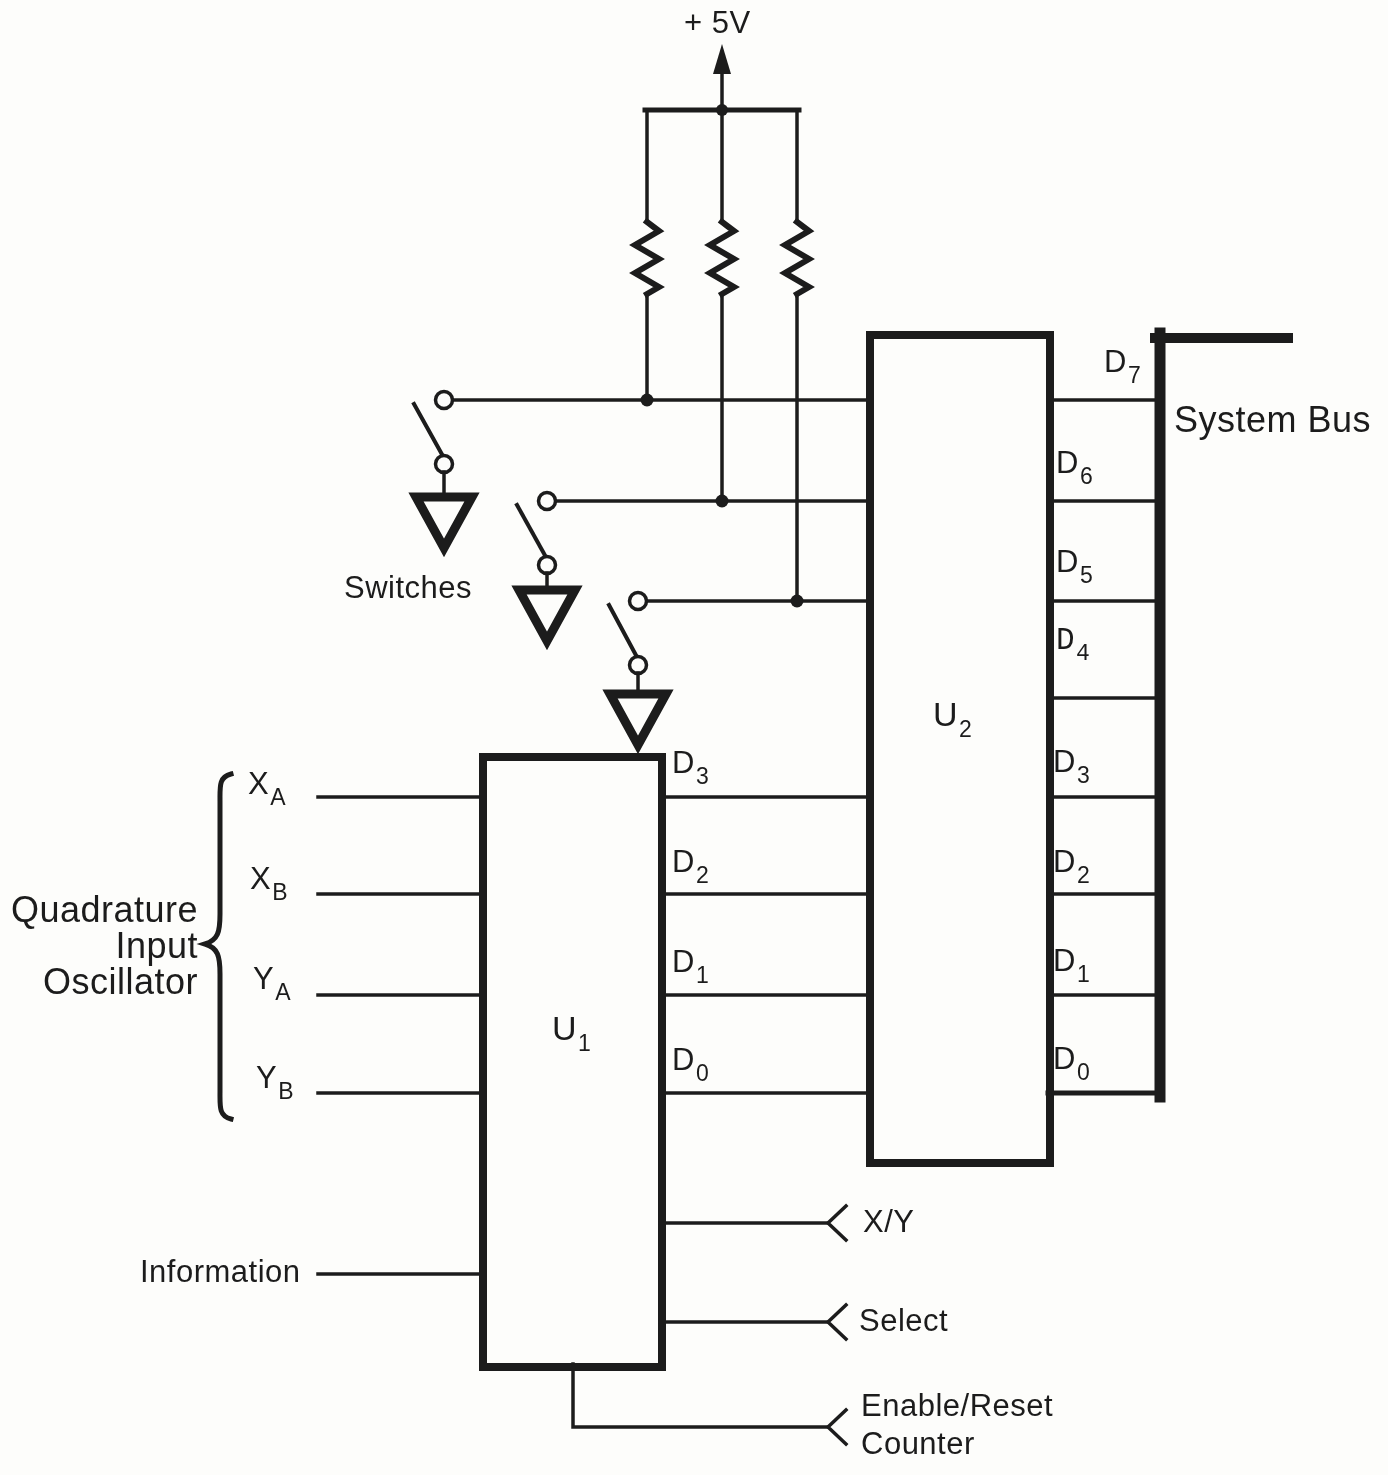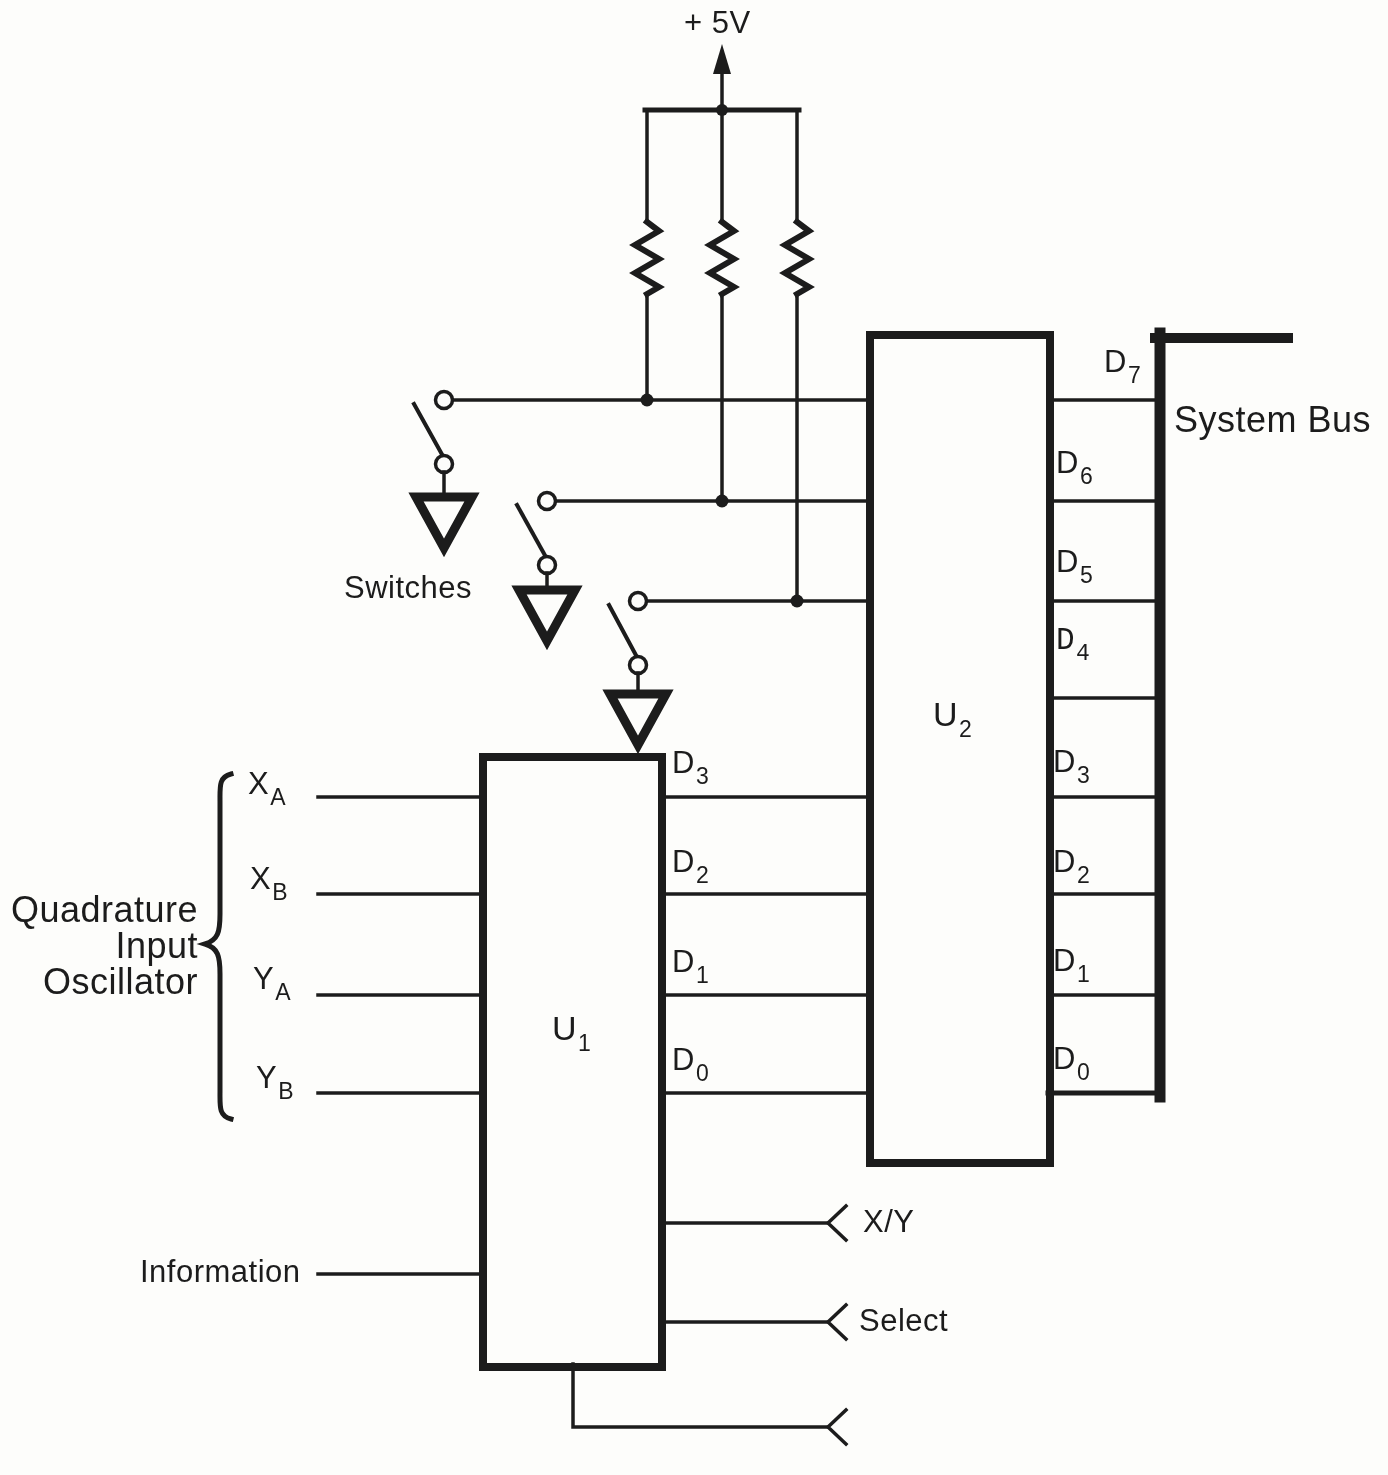--- a/index.html
+++ b/index.html
@@ -222,14 +222,18 @@
   <div class="lbl" style="left:1174px;top:356px;font-size:36px;margin-top:44px;">
     <span>System Bus</span>
   </div>
 
   <div class="lbl" style="left:863px;top:1205px;">
     <span>X/Y</span>
   </div>
   <div class="lbl" style="left:859px;top:1304px;">
     <span>Select</span>
   </div>
+  <div class="lbl two-line" style="left:861px;top:1387px;">
+    <div>Enable/Reset</div>
+    <div>Counter</div>
+  </div>
 
 </div>
 
 </body></html>

